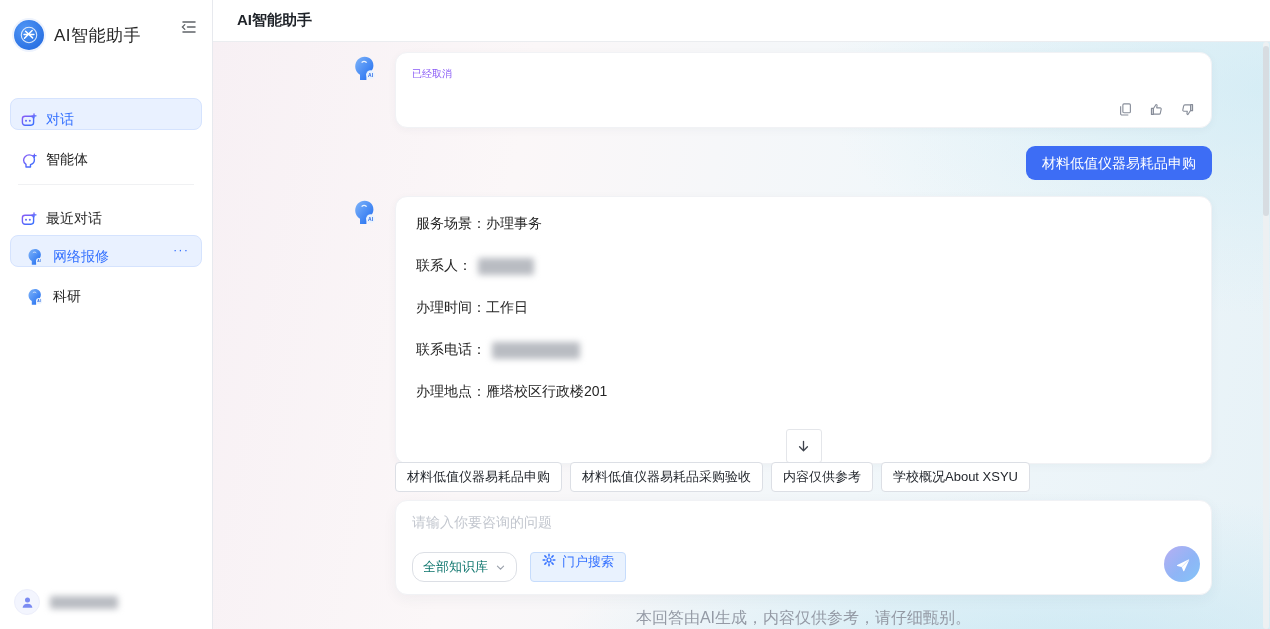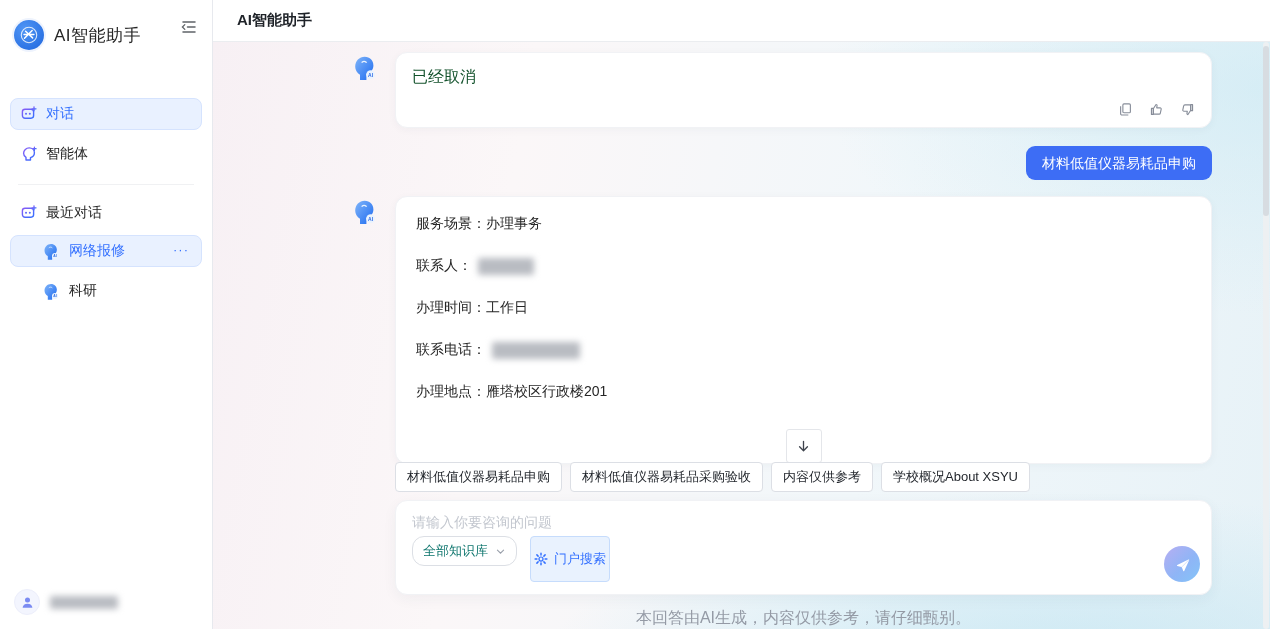--- a/index.html
+++ b/index.html
@@ -12,28 +12,28 @@
     border-right:1px solid #e7e9ee; flex:0 0 213px; }
   .logo-row { display:flex; align-items:center; gap:10px; padding:20px 16px 14px 14px; }
   .logo-badge { width:30px; height:30px; border-radius:50%;
     background:radial-gradient(circle at 35% 30%, #4f95f5, #1f66dd);
     display:flex; align-items:center; justify-content:center; flex:0 0 30px;
     box-shadow:0 0 0 2px #eef3fd; }
   .logo-badge svg { width:18px; height:18px; }
   .logo-title { font-size:17px; color:#262626; font-weight:500; letter-spacing:.5px; }
   .collapse-btn { position:absolute; top:18px; right:14px; width:18px; height:18px; cursor:pointer; }
   .nav { padding:34px 10px 0 10px; }
-  .nav-item { display:flex; align-items:center; gap:9px; height:32px; padding:0 10px;
+  .nav-item { display:flex; align-items:flex-end; gap:9px; height:32px; padding:0 10px;
     border-radius:8px; font-size:14px; color:#262626; margin-bottom:8px; cursor:pointer;
     border:1px solid transparent; }
   .nav-item.active { background:#e9f1ff; border-color:#d5e3fe; color:#3370ff; }
   .nav-item .ni-icon { width:16px; height:16px; display:flex; }
   .divider { height:1px; background:#f0f1f3; margin:14px 8px 12px 8px; }
   .recent-head { margin-bottom:6px; }
-  .recent-item { padding-left:30px; position:relative; }
+  .recent-item { padding-left:14px; position:relative; }
   .recent-item .more { position:absolute; right:12px; top:50%; transform:translateY(-58%);
     color:#3370ff; font-size:13px; letter-spacing:1px; cursor:pointer; }
   .bot-av { display:inline-flex; }
   .user-row { position:absolute; left:14px; bottom:14px; display:flex; align-items:center; gap:10px; cursor:pointer; }
   .user-avatar { width:26px; height:26px; border-radius:50%; background:#f3f5fe;
     border:1px solid #eceefb; display:flex; align-items:center; justify-content:center; }
   .blur-box { display:inline-block; background:#b9bcc2; filter:blur(3px);
     border-radius:2px; vertical-align:middle; }
   .name-blur { width:68px; height:13px; }
 
@@ -47,21 +47,21 @@
       radial-gradient(ellipse 60% 55% at 100% 8%, rgba(198,232,243,.55), transparent 70%),
       radial-gradient(ellipse 70% 45% at 80% 108%, rgba(180,224,240,.6), transparent 70%),
       linear-gradient(100deg, #f7f0f4 0%, #fbf7f8 28%, #f1f7fa 62%, #e7f2f7 100%); }
   .thread { position:absolute; left:137px; top:0; width:862px; height:100%; }
 
   .msg-row { position:absolute; left:0; display:flex; align-items:flex-start; width:100%; }
   .row-1 { top:10px; } .row-2 { top:154px; }
   .msg-row .bot-av { margin-right:17px; margin-top:2px; flex:0 0 28px; }
   .msg-card { position:relative; flex:1; background:#fff; border:1px solid #f1f2f5;
     border-radius:12px; box-shadow:0 2px 8px rgba(31,56,88,.04); }
-  .card-cancel { height:76px; padding:14px 16px; font-size:16px; color:#14532d;font-family:Liberation Mono, monospace; }
+  .card-cancel { height:76px; padding:14px 16px; font-size:10px; color:#8b5cf6;font-family:Liberation Mono, monospace; }
   .card-actions { position:absolute; right:16px; bottom:10px; display:flex; gap:16px; }
   .card-actions .act { width:15px; height:15px; cursor:pointer; display:flex; }
 
   .user-bubble { position:absolute; top:104px; right:0; height:34px; line-height:34px;
     padding:0 16px; background:#3d6df5; color:#fff; font-size:14px; border-radius:9px; }
 
   .card-proc { min-height:260px; padding:16px 20px 40px 20px; }
   .proc-line { font-size:14px; color:#262626; line-height:20px; margin-bottom:22px; }
   .proc-line:last-child { margin-bottom:0; }
   .val-blur-1 { width:56px; height:17px; margin-left:6px; }
@@ -78,21 +78,21 @@
   .composer { position:absolute; top:458px; left:45px; right:0; height:95px; background:#fff;
     border:1px solid #f1f2f5; border-radius:12px; box-shadow:0 4px 14px rgba(31,56,88,.05); }
   .composer textarea { width:100%; height:44px; border:none; outline:none; resize:none;
     padding:13px 28px 0 16px; font-size:14px; color:#262626;
     font-family:"Liberation Sans","DejaVu Sans",sans-serif; background:transparent; }
   .composer textarea::placeholder { color:#c3c7cf; }
   .composer-bar { position:absolute; left:16px; bottom:12px; display:flex; gap:13px; }
   .kb-btn { height:30px; display:flex; align-items:center; gap:7px; padding:0 10px;
     background:#fff; border:1px solid #dcdfe5; border-radius:12px; font-size:13px;
     color:#0f766e; cursor:pointer; }
-  .portal-btn { height:46px; display:flex; align-items:center; gap:6px; padding:0 3px;
+  .portal-btn { height:30px; display:flex; gap:6px; padding:0 11px;
     background:#e9f2fe; border:1px solid #c6dcfc; border-radius:4px; font-size:13px;
     color:#3370ff; cursor:pointer; }
   .send-btn { position:absolute; right:11px; bottom:12px; width:36px; height:36px;
     border-radius:50%; background:linear-gradient(135deg,#b7aef2 0%,#8fb5f6 55%,#84c4f8 100%);
     display:flex; align-items:center; justify-content:center; cursor:pointer; }
 
   .footer-note { position:absolute; top:566px; left:45px; right:0; text-align:center;
     font-size:16px; color:#949aa5; }
 
   .scrollbar-track { position:absolute; top:0; right:1px; width:6px; height:100%;

